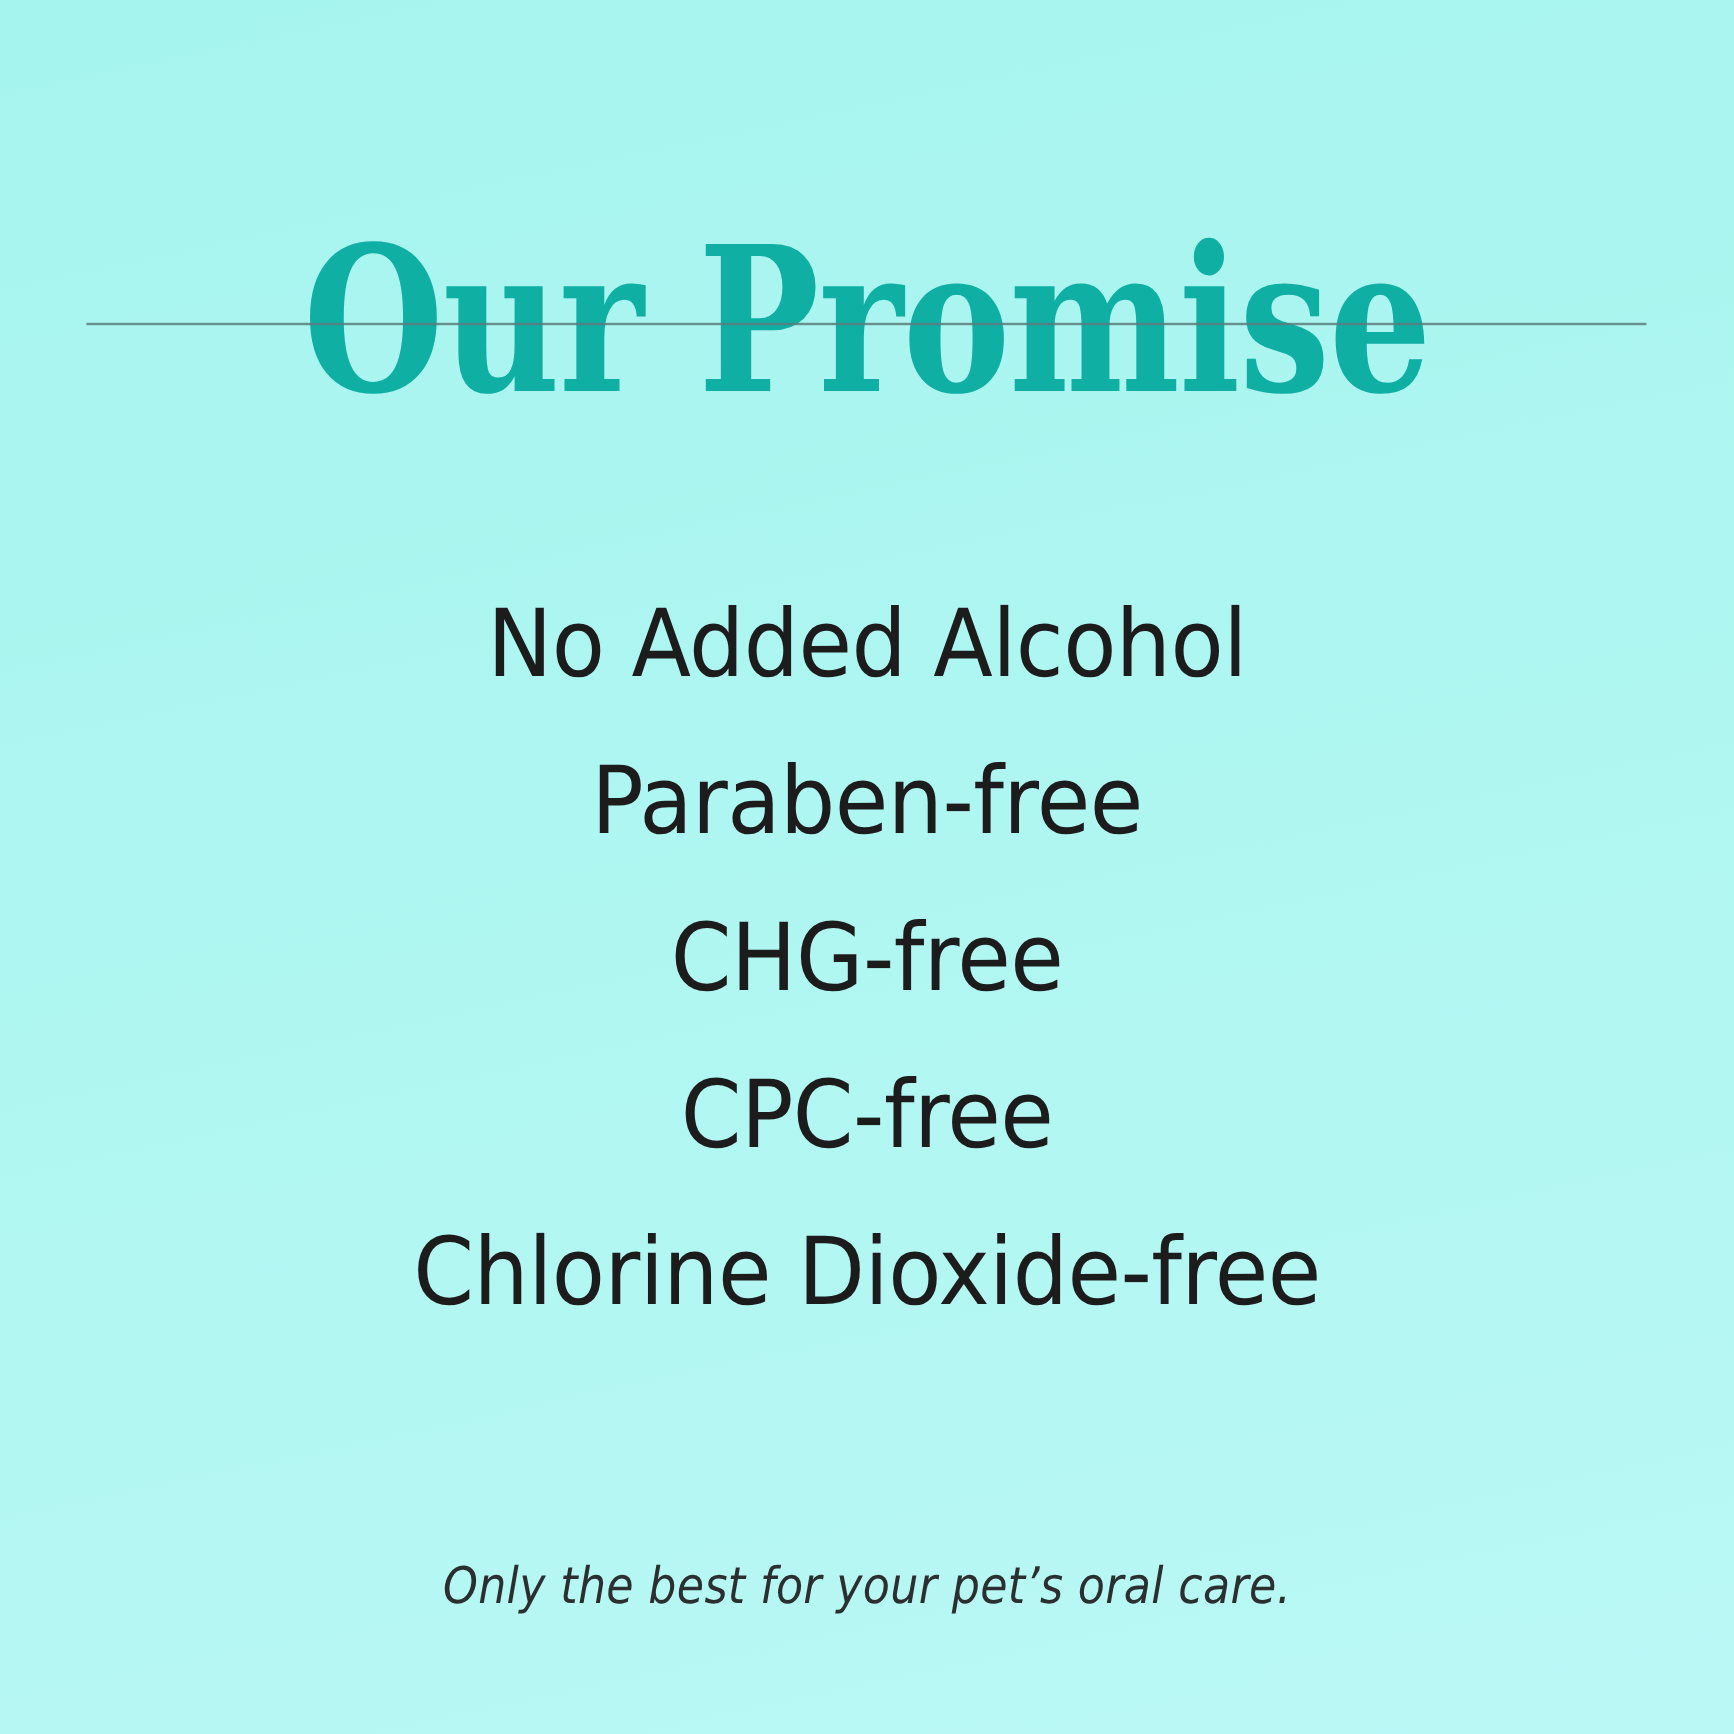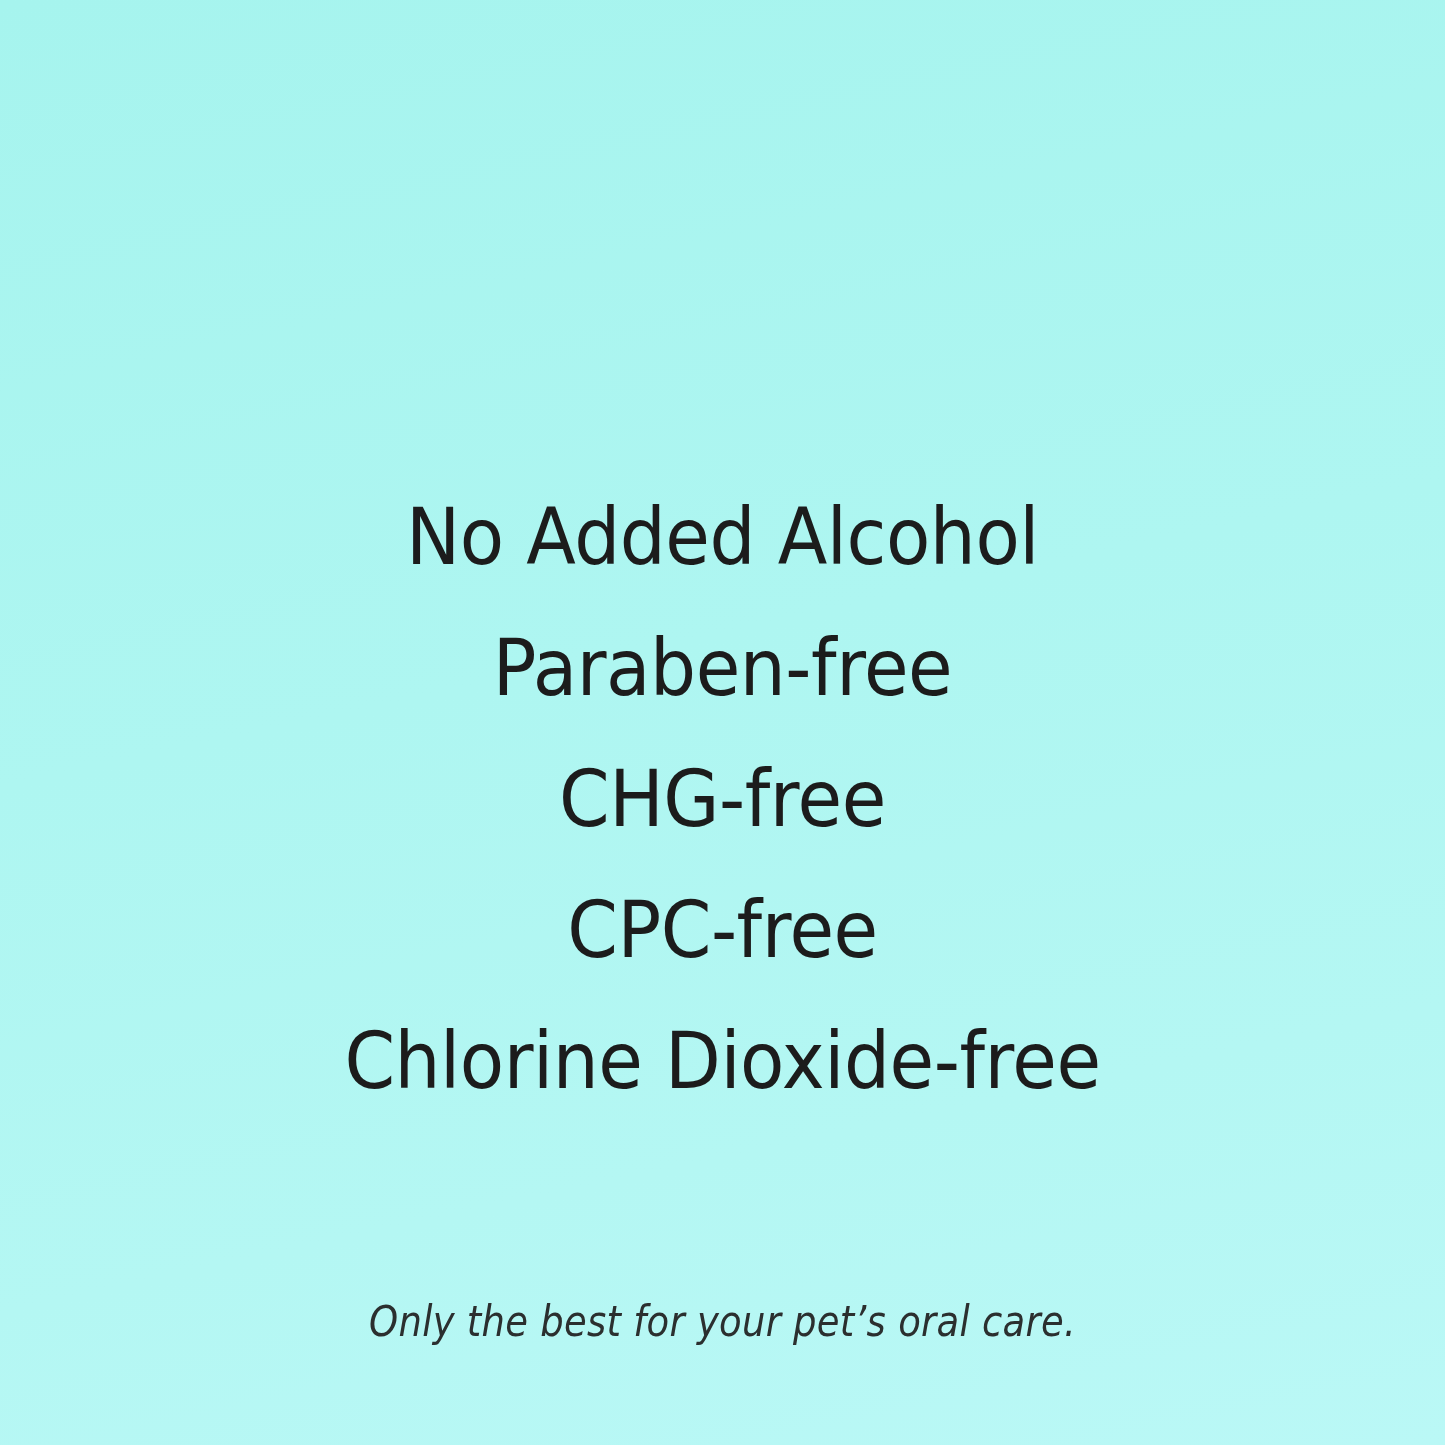--- a/index.html
+++ b/index.html
@@ -103,20 +103,24 @@
     transform: scaleX(0.88);
     transform-origin: center center;
     white-space: nowrap;
   }
 </style>
 </head>
 <body>
 
 <div id="promise-card">
 
+  <div id="header-block">
+    <h1 id="page-title">Our Promise</h1>
+    <div id="title-divider"></div>
+  </div>
 
   <div id="promise-list">
     <div class="promise-item">No Added Alcohol</div>
     <div class="promise-item">Paraben-free</div>
     <div class="promise-item">CHG-free</div>
     <div class="promise-item">CPC-free</div>
     <div class="promise-item">Chlorine Dioxide-free</div>
   </div>
 
   <div id="footer-tagline">Only the best for your pet’s oral care.</div>

